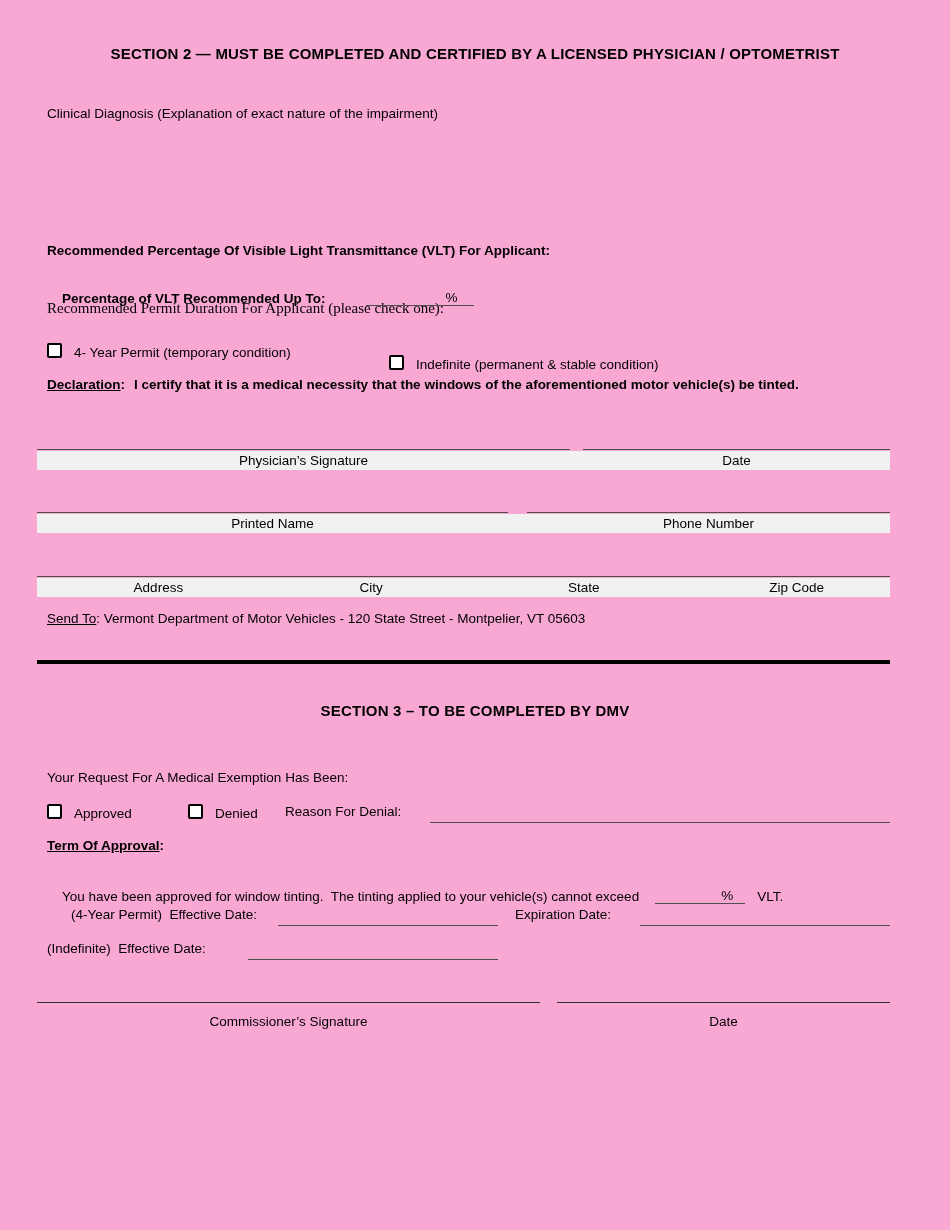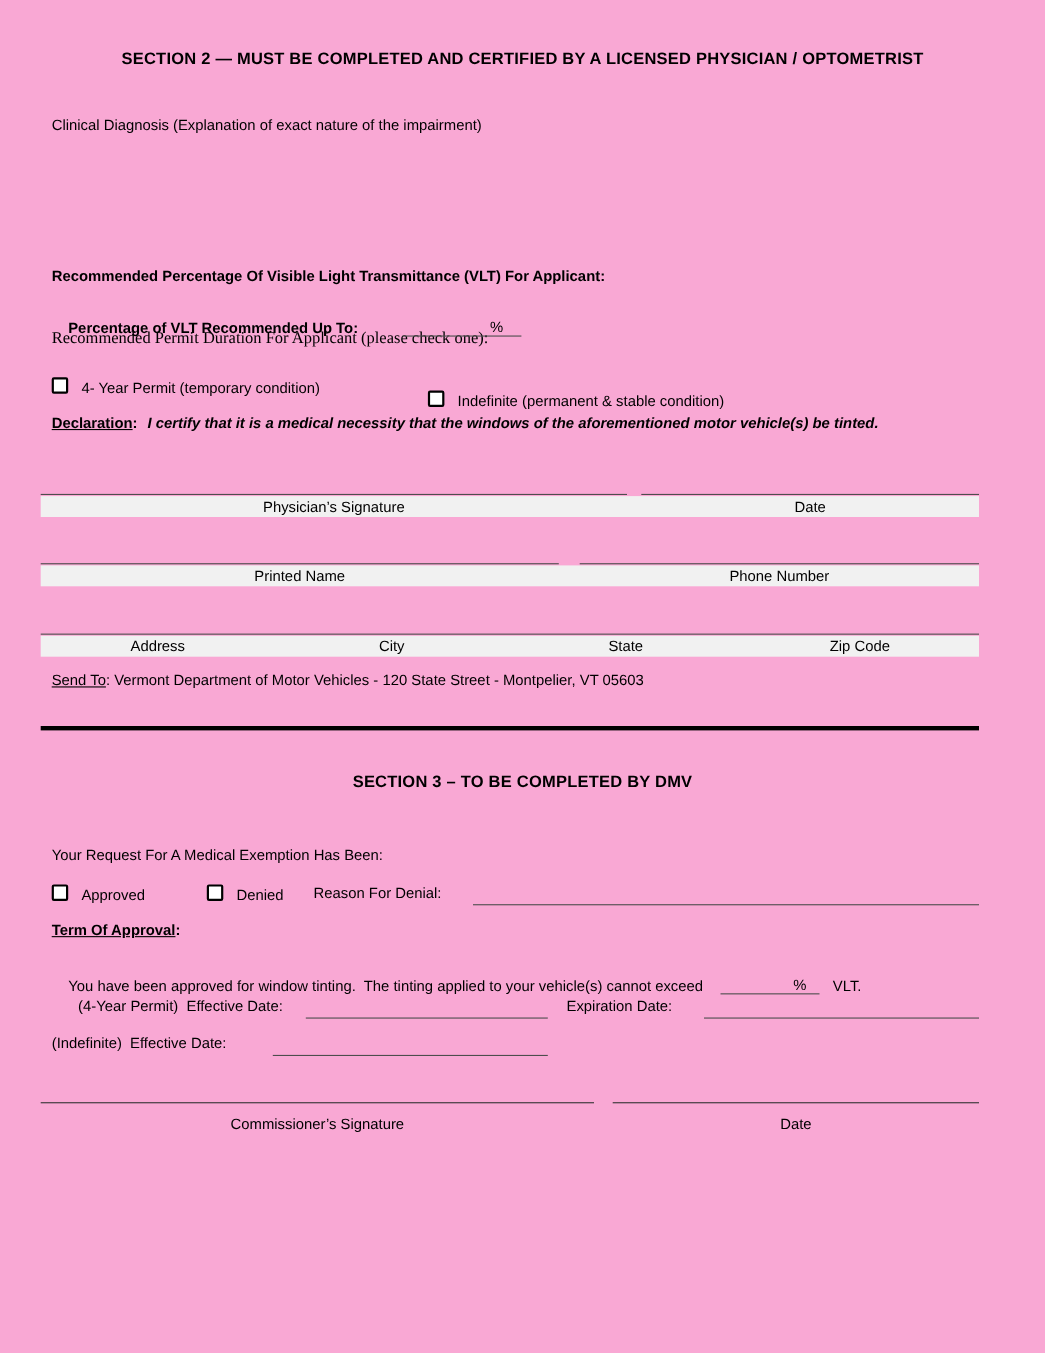--- a/index.html
+++ b/index.html
@@ -7,21 +7,21 @@
     position:relative;
     width:950px;height:1230px;
     background:#f9a8d4;
     font-family:"Liberation Sans", sans-serif;
     font-size:13.5px;
     color:var(--text,#000);
     overflow:hidden;
   }
   .abs{position:absolute;}
   .bold{font-weight:bold;}
-  .italic{font-style:italic;}
+  .italic{}
   .underline{text-decoration:underline;}
   .center{text-align:center;}
   .hdr{font-size:15px;font-weight:bold;letter-spacing:.2px;width:100%;text-align:center;}
   .serif{font-family:"Liberation Serif", serif;font-size:15px;}
   .wline{position:absolute;border-top:1.5px solid var(--line,#4d4d4d);height:0;}
   .thinline{position:absolute;border-top:1.2px solid #333;height:0;}
   .band{position:absolute;background:var(--band,#f1f1f1);height:19px;}
   .bandlabel{position:absolute;height:19px;line-height:19px;text-align:center;}
   .cb{
     display:inline-block;width:11px;height:11px;
@@ -72,21 +72,21 @@
   <div class="bandlabel" style="top:451px;left:583px;width:307px;">Date</div>
 
   <div class="wline" style="top:512px;left:37px;width:471px;"></div>
   <div class="wline" style="top:512px;left:527px;width:363px;"></div>
   <div class="band" style="top:514px;left:37px;width:853px;"></div>
   <div class="bandlabel" style="top:514px;left:37px;width:471px;">Printed Name</div>
   <div class="bandlabel" style="top:514px;left:527px;width:363px;">Phone Number</div>
 
   <div class="wline" style="top:576px;left:37px;width:853px;"></div>
   <div class="band" style="top:578px;left:37px;width:853px;"></div>
-  <div class="abs flexrow" style="top:578px;left:37px;width:851px;">
+  <div class="abs flexrow" style="top:578px;left:37px;width:851px;padding-left:15px;">
     <span>Address</span>
     <span>City</span>
     <span>State</span>
     <span>Zip Code</span>
   </div>
 
   <div class="abs" style="top:611px;left:47px;">
     <span class="underline">Send To</span><span>:</span><span> Vermont Department of Motor Vehicles - 120 State Street - Montpelier, VT 05603</span>
   </div>
 

